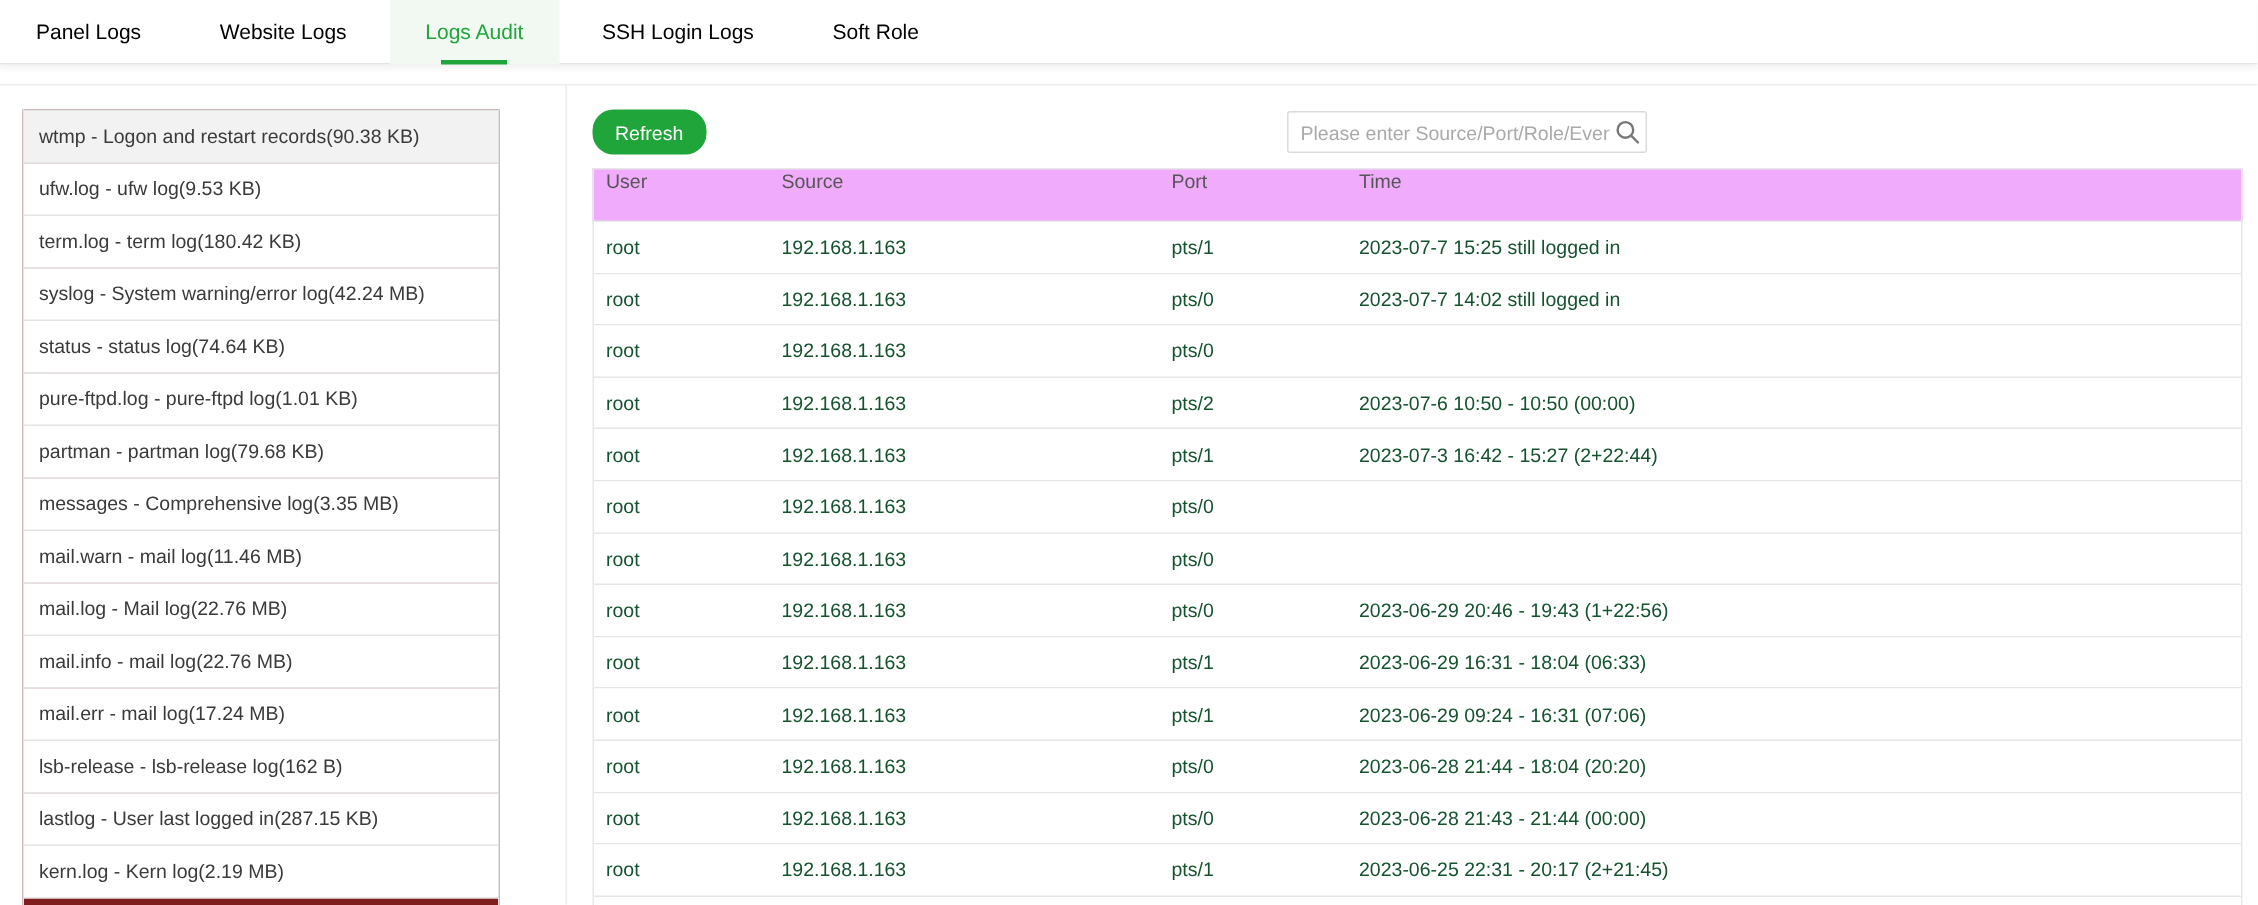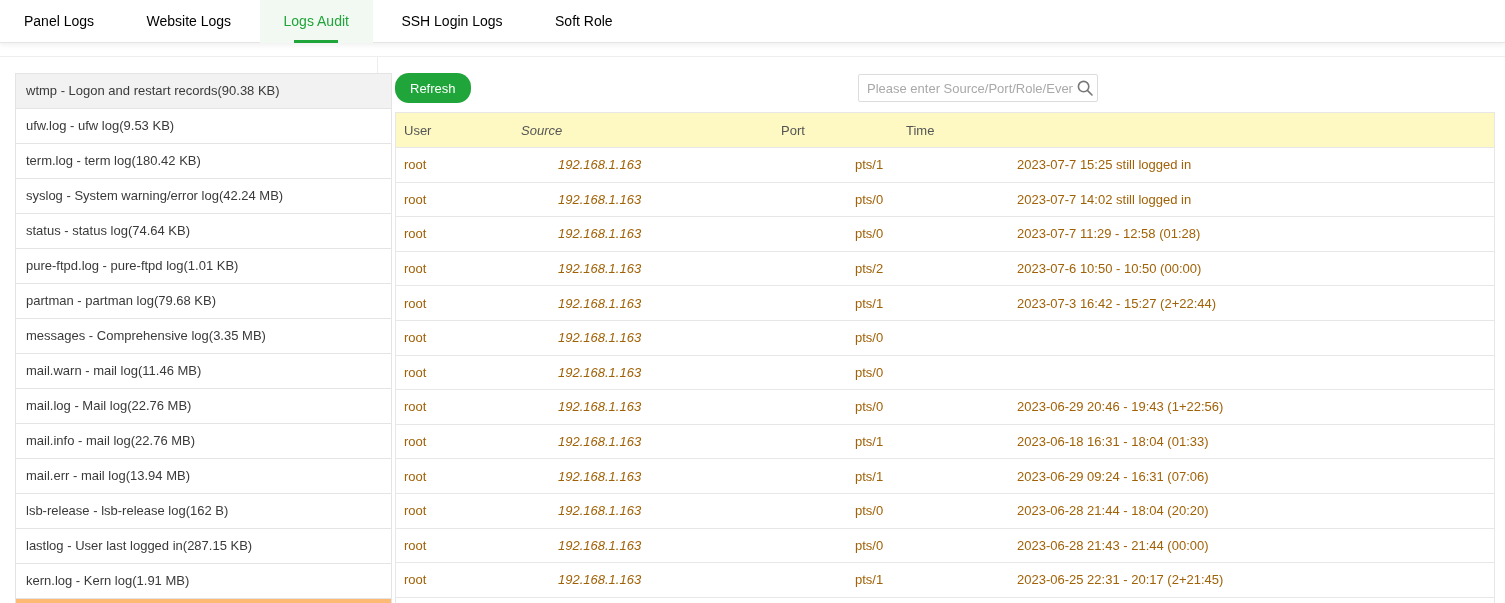--- a/index.html
+++ b/index.html
@@ -17,22 +17,22 @@
   .tab.active { color:var(--accent); background:#f2f8f2; }
   .tab.active::after { content:""; position:absolute; left:50%; bottom:0;
          transform:translateX(-50%); width:44px; height:3px; background:var(--accent); }
 
   .hairline { position:absolute; top:56px; left:0; width:100%;
               border-top:1px solid #eeeeee; }
   .divider-v { position:absolute; top:57px; bottom:0; left:377px; width:0;
                border-left:1px solid #ededed; }
 
   
-  .sidebar { position:absolute; left:15px; top:73px; width:377px; height:531px;
-             border:1px solid #e4e4e4; border-bottom:none; background:#fdba74;
+  .sidebar { position:absolute; left:15px; top:73px; width:318px; height:531px;
+             border:1px solid #e4e4e4; border-bottom:none; background:#7f1d1d;
              list-style:none; overflow:hidden; }
   .side-item { height:35px; line-height:34px; padding:0 10px; font-size:13px;
                color:#3a3a3a; border-bottom:1px solid #e4e4e4; background:#fff;
                cursor:pointer; white-space:nowrap; overflow:hidden; }
   .side-item.selected { background:#f2f2f2; }
 
   
   .main { position:absolute; left:395px; top:73px; width:1100px; }
   .refresh-btn { position:absolute; left:0; top:0; height:30px; padding:0 15px;
                  background:var(--accent); color:#fff; font-size:13px; border:none;
@@ -42,29 +42,29 @@
                  border:1px solid #dcdcdc; border-radius:2px; background:#fff; }
   .search-input { width:100%; height:100%; border:none; outline:none; padding:0 24px 0 8px;
                   font-size:13px; color:#333; background:transparent;
                   font-family:"Liberation Sans", sans-serif; }
   .search-input::placeholder { color:#a9a9a9; }
   .search-icon { position:absolute; right:3px; top:4px; width:18px; height:18px;
                  cursor:pointer; }
 
   
   .table { position:absolute; left:0; top:39px; width:1100px; }
-  .thead { display:flex; align-items:center; height:36px; background:#fef9c3;
+  .thead { display:flex; align-items:flex-start; height:36px; background:#f0abfc;
            border:1px solid #e7e7e7; font-size:13px; color:#555; }
   .tbody { border-left:1px solid #e7e7e7; border-right:1px solid #e7e7e7;
            min-height:500px; background:#fff; }
   .trow { display:flex; align-items:center; height:34.6px;
-          border-bottom:1px solid #e7e7e7; font-size:13px; color:#a16207; background:#fff;gap:37px; }
+          border-bottom:1px solid #e7e7e7; font-size:13px; color:#14532d; background:#fff; }
   .cell { overflow:hidden; white-space:nowrap; }
   .c-user   { width:125px; padding-left:8px; }
-  .c-source { width:260px;font-style:italic; }
+  .c-source { width:260px; }
   .c-port   { width:125px; }
   .c-time   { flex:1; }
 </style>
 </head>
 <body>
 
 <div class="tabbar">
   <div class="tab">
     <span>Panel Logs</span>
   </div>
@@ -128,33 +128,33 @@
 
   <li class="side-item">
     <span>mail.log - Mail log(22.76 MB)</span>
   </li>
 
   <li class="side-item">
     <span>mail.info - mail log(22.76 MB)</span>
   </li>
 
   <li class="side-item">
-    <span>mail.err - mail log(13.94 MB)</span>
+    <span>mail.err - mail log(17.24 MB)</span>
   </li>
 
   <li class="side-item">
     <span>lsb-release - lsb-release log(162 B)</span>
   </li>
 
   <li class="side-item">
     <span>lastlog - User last logged in(287.15 KB)</span>
   </li>
 
   <li class="side-item">
-    <span>kern.log - Kern log(1.91 MB)</span>
+    <span>kern.log - Kern log(2.19 MB)</span>
   </li>
 </ul>
 
 <div class="main">
 
   <button class="refresh-btn">Refresh</button>
 
   <div class="search-wrap">
     <input class="search-input" type="text" placeholder="Please enter Source/Port/Role/Event" style="">
     <svg class="search-icon" viewBox="0 0 18 18" fill="none">
@@ -182,21 +182,20 @@
     <div class="cell c-user">root</div>
     <div class="cell c-source">192.168.1.163</div>
     <div class="cell c-port">pts/0</div>
     <div class="cell c-time">2023-07-7 14:02 still logged in</div>
   </div>
 
   <div class="trow">
     <div class="cell c-user">root</div>
     <div class="cell c-source">192.168.1.163</div>
     <div class="cell c-port">pts/0</div>
-    <div class="cell c-time">2023-07-7 11:29 - 12:58 (01:28)</div>
   </div>
 
   <div class="trow">
     <div class="cell c-user">root</div>
     <div class="cell c-source">192.168.1.163</div>
     <div class="cell c-port">pts/2</div>
     <div class="cell c-time">2023-07-6 10:50 - 10:50 (00:00)</div>
   </div>
 
   <div class="trow">
@@ -222,21 +221,21 @@
     <div class="cell c-user">root</div>
     <div class="cell c-source">192.168.1.163</div>
     <div class="cell c-port">pts/0</div>
     <div class="cell c-time">2023-06-29 20:46 - 19:43 (1+22:56)</div>
   </div>
 
   <div class="trow">
     <div class="cell c-user">root</div>
     <div class="cell c-source">192.168.1.163</div>
     <div class="cell c-port">pts/1</div>
-    <div class="cell c-time">2023-06-18 16:31 - 18:04 (01:33)</div>
+    <div class="cell c-time">2023-06-29 16:31 - 18:04 (06:33)</div>
   </div>
 
   <div class="trow">
     <div class="cell c-user">root</div>
     <div class="cell c-source">192.168.1.163</div>
     <div class="cell c-port">pts/1</div>
     <div class="cell c-time">2023-06-29 09:24 - 16:31 (07:06)</div>
   </div>
 
   <div class="trow">

